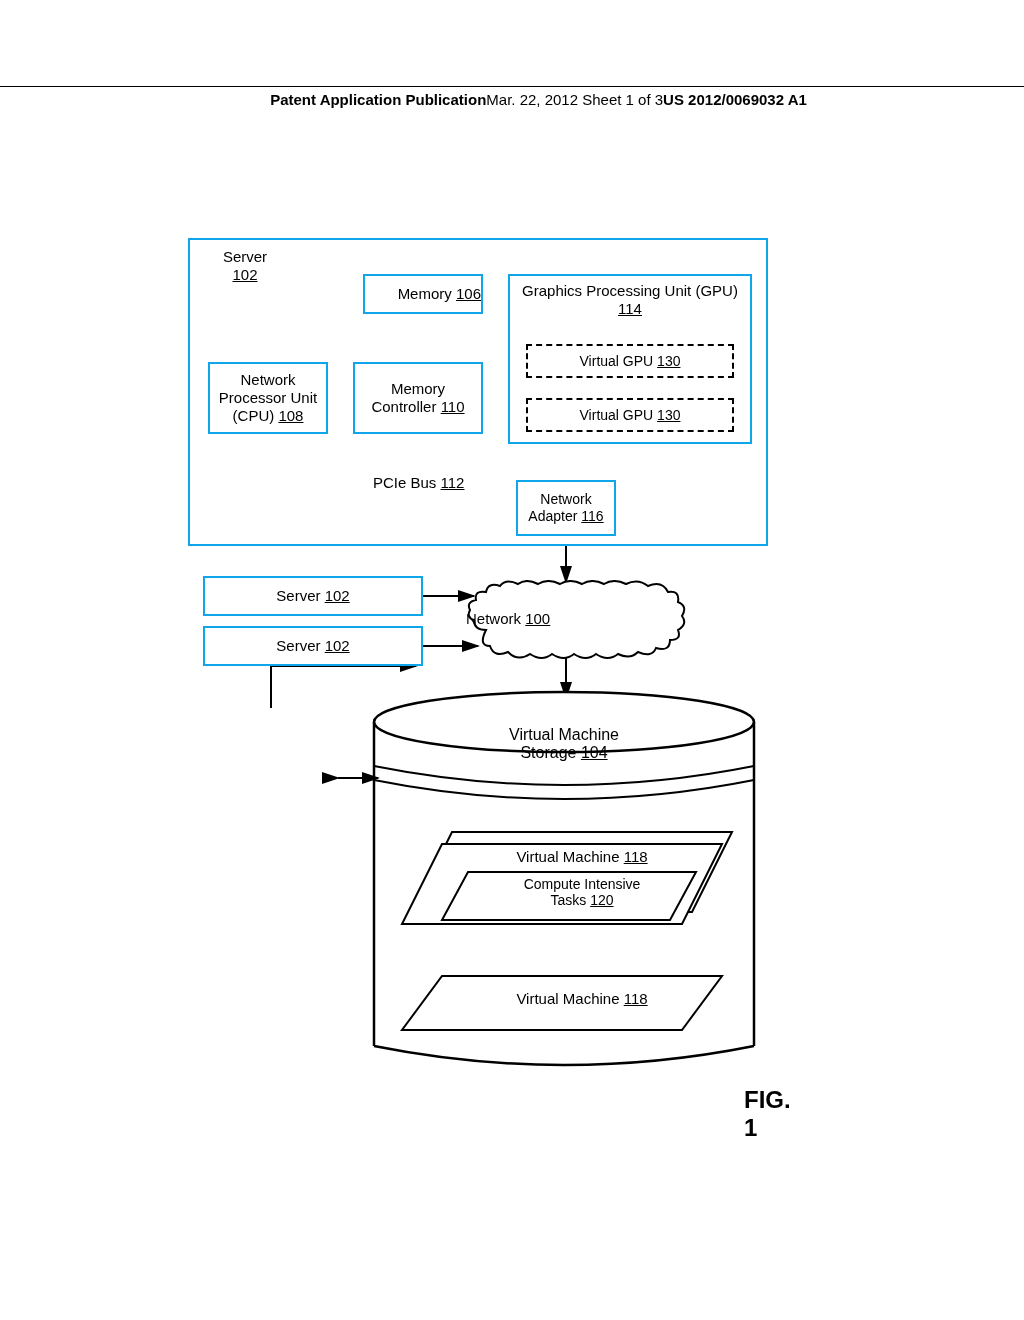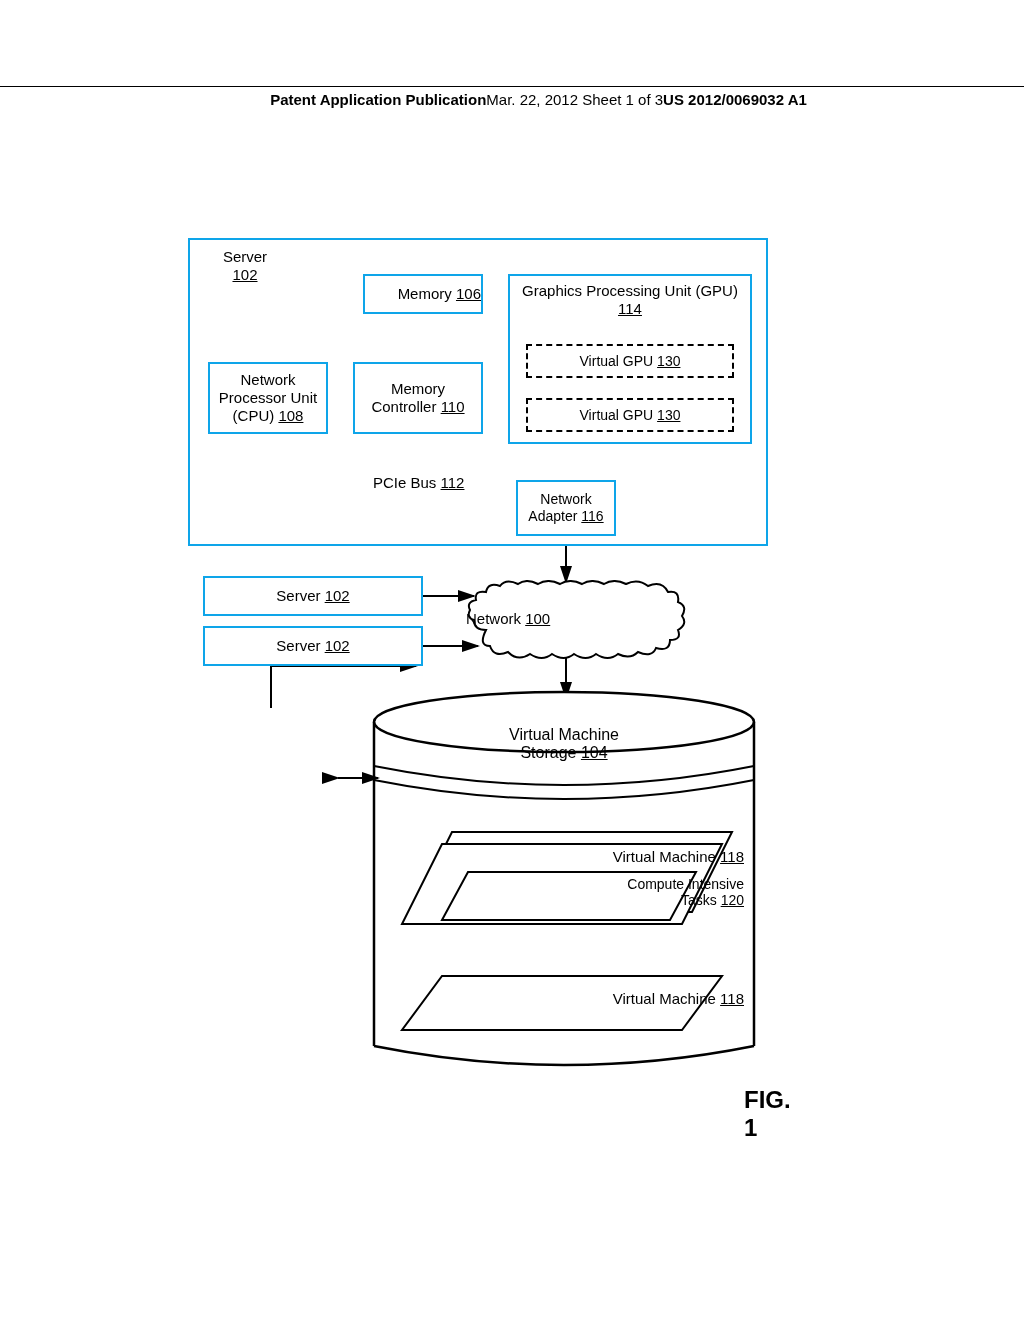--- a/index.html
+++ b/index.html
@@ -88,21 +88,21 @@
     left: 198px; top: 448px; width: 396px; height: 390px;
   }
   .cyl svg { position:absolute; left:0; top:0; width:100%; height:100%; }
   .cyl-title { position:absolute; left:0; top:40px; width:100%; text-align:center; font-size:16px; }
   
   .para {
     position: absolute;
     background: #fff;
   }
   .para svg { position:absolute; left:0; top:0; width:100%; height:100%; }
-  .para-lbl { position:absolute; left:8px; width:100%; text-align:right; font-size:15px; }
+  .para-lbl { position:absolute; left:16px; width:100%; text-align:center; font-size:15px; }
   .fig-label {
     position:absolute; left: 576px; top: 848px; font-size: 24px; font-family: Arial, sans-serif; font-weight: bold;
   }
   .underline { text-decoration: underline; }
   
   .svg-lines {
     position:absolute; left:0; top:0; width:620px; height:840px;
     pointer-events:none;
   }
 </style>

